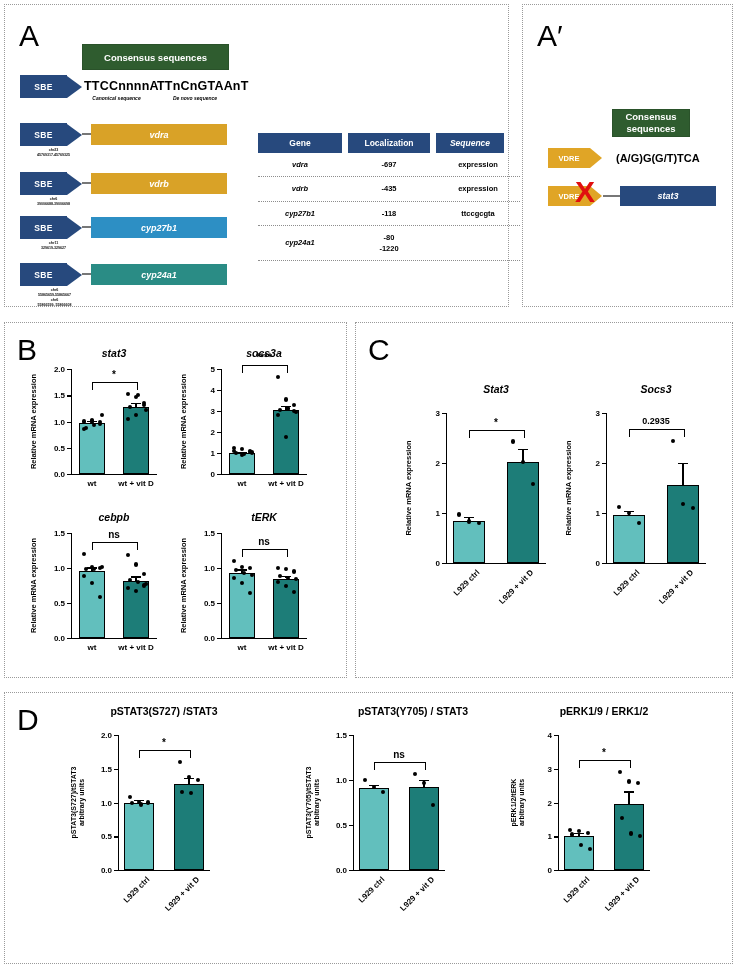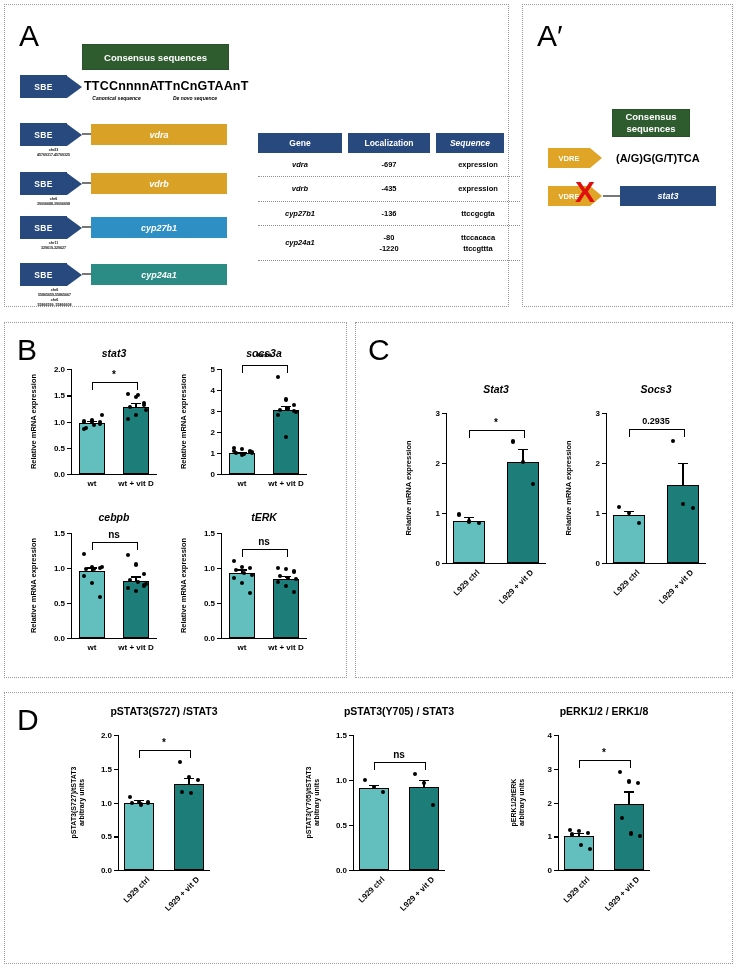--- a/index.html
+++ b/index.html
@@ -130,29 +130,27 @@
       <div class="td c2" style="white-space:pre-line;">-697</div>
       <div class="td c3" style="white-space:pre-line;">expression</div>
     </div>
     <div class="trow">
       <div class="td c1">vdrb</div>
       <div class="td c2" style="white-space:pre-line;">-435</div>
       <div class="td c3" style="white-space:pre-line;">expression</div>
     </div>
     <div class="trow">
       <div class="td c1">cyp27b1</div>
-      <div class="td c2" style="white-space:pre-line;">-136</div>
+      <div class="td c2" style="white-space:pre-line;">-118</div>
       <div class="td c3" style="white-space:pre-line;">ttccgcgta</div>
     </div>
     <div class="trow">
       <div class="td c1">cyp24a1</div>
       <div class="td c2" style="white-space:pre-line;">-80
 -1220</div>
-      <div class="td c3" style="white-space:pre-line;">ttccacaca
-ttccgttta</div>
     </div>
   </div>
 </div>
 
 <div class="panel" id="panelAp">
   <div class="panel-letter" style="left:14px;top:16px;">A′</div>
 
   <div class="consensus-box" style="left:89px;top:104px;width:76px;height:26px;line-height:1.25;flex-direction:column;">Consensus sequences</div>
 
   <div class="vdre" style="left:25px;top:143px;">
@@ -445,21 +443,21 @@
       <div class="dot" style="left:117.9px;top:54.9px;"></div>
       <div class="dot" style="left:126.9px;top:69.75000000000001px;"></div>
       <div class="dot" style="left:135.9px;top:73.125px;"></div>
       <div class="dot" style="left:119.9px;top:85.275px;"></div>
       <div class="dot" style="left:128.9px;top:85.95000000000002px;"></div>
       <div class="xlabel rot" style="left:77px;top:170px;width:58px;">L929 + vit D</div>
       <div class="sigline" style="left:79px;top:45px;width:50px;height:7px;"></div>
       <div class="sigtxt" style="left:74px;top:32px;">*</div>
     </div>
   <div class="chart" id="chart-d-py705" style="left:290px;top:12px;width:210px;height:256px;">
-      <div class="chart-title up" style="top:0px;left:18px;width:172px;text-align:center;">pSTAT3(Y705) / STAT3</div>
+      <div class="chart-title up" style="top:0px;left:32px;width:172px;text-align:center;">pSTAT3(Y705) / STAT3</div>
       <div style="position:absolute;left:58px;top:30px;width:1.4px;height:135px;background:#000;"></div>
       <div style="position:absolute;left:58px;top:165px;width:92px;height:1.4px;background:#000;"></div>
       <div style="position:absolute;left:54px;top:165px;width:4px;height:1.4px;background:#000;"></div>
       <div style="position:absolute;left:18px;top:165px;width:34px;text-align:right;font-size:8px;font-weight:bold;transform:translateY(-50%);">0.0</div>
       <div style="position:absolute;left:54px;top:120px;width:4px;height:1.4px;background:#000;"></div>
       <div style="position:absolute;left:18px;top:120px;width:34px;text-align:right;font-size:8px;font-weight:bold;transform:translateY(-50%);">0.5</div>
       <div style="position:absolute;left:54px;top:75px;width:4px;height:1.4px;background:#000;"></div>
       <div style="position:absolute;left:18px;top:75px;width:34px;text-align:right;font-size:8px;font-weight:bold;transform:translateY(-50%);">1.0</div>
       <div style="position:absolute;left:54px;top:30px;width:4px;height:1.4px;background:#000;"></div>
       <div style="position:absolute;left:18px;top:30px;width:34px;text-align:right;font-size:8px;font-weight:bold;transform:translateY(-50%);">1.5</div>
@@ -476,21 +474,21 @@
       <div class="errbar" style="left:128.4px;top:75px;height:7.199999999999989px;"></div>
       <div class="errcap" style="left:124px;top:75px;width:10px;"></div>
       <div class="dot" style="left:117.9px;top:66.6px;"></div>
       <div class="dot" style="left:126.9px;top:75.60000000000001px;"></div>
       <div class="dot" style="left:135.9px;top:98.10000000000001px;"></div>
       <div class="xlabel rot" style="left:77px;top:170px;width:58px;">L929 + vit D</div>
       <div class="sigline" style="left:79px;top:56.69999999999999px;width:50px;height:7px;"></div>
       <div class="sigtxt" style="left:74px;top:43.69999999999999px;">ns</div>
     </div>
   <div class="chart" id="chart-d-perk" style="left:495px;top:12px;width:215px;height:256px;">
-      <div class="chart-title up" style="top:0px;left:18px;width:172px;">pERK1/2 / ERK1/8</div>
+      <div class="chart-title up" style="top:0px;left:18px;width:172px;">pERK1/9 / ERK1/2</div>
       <div style="position:absolute;left:58px;top:30px;width:1.4px;height:135px;background:#000;"></div>
       <div style="position:absolute;left:58px;top:165px;width:92px;height:1.4px;background:#000;"></div>
       <div style="position:absolute;left:54px;top:165px;width:4px;height:1.4px;background:#000;"></div>
       <div style="position:absolute;left:18px;top:165px;width:34px;text-align:right;font-size:8px;font-weight:bold;transform:translateY(-50%);">0</div>
       <div style="position:absolute;left:54px;top:131.25px;width:4px;height:1.4px;background:#000;"></div>
       <div style="position:absolute;left:18px;top:131.25px;width:34px;text-align:right;font-size:8px;font-weight:bold;transform:translateY(-50%);">1</div>
       <div style="position:absolute;left:54px;top:97.5px;width:4px;height:1.4px;background:#000;"></div>
       <div style="position:absolute;left:18px;top:97.5px;width:34px;text-align:right;font-size:8px;font-weight:bold;transform:translateY(-50%);">2</div>
       <div style="position:absolute;left:54px;top:63.75px;width:4px;height:1.4px;background:#000;"></div>
       <div style="position:absolute;left:18px;top:63.75px;width:34px;text-align:right;font-size:8px;font-weight:bold;transform:translateY(-50%);">3</div>

